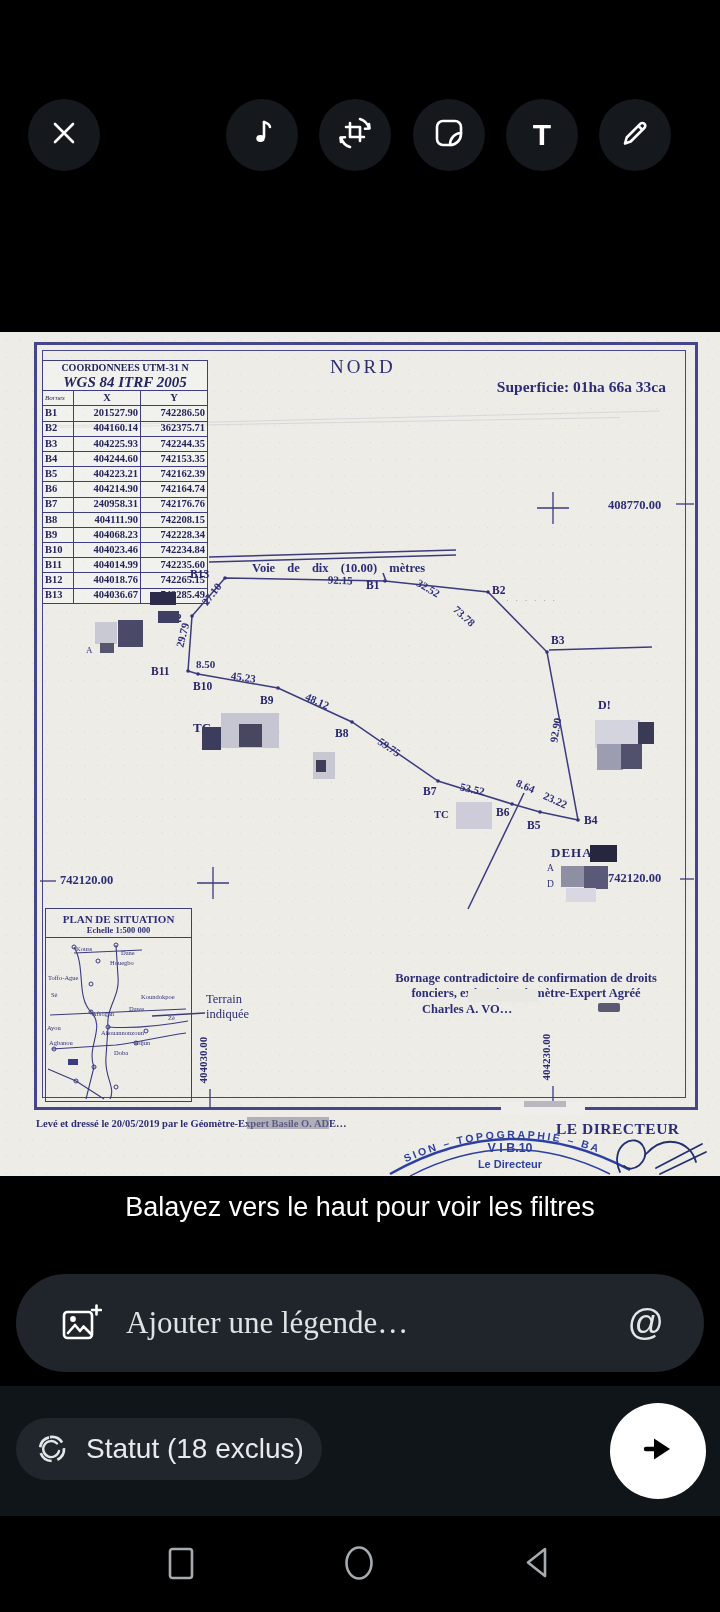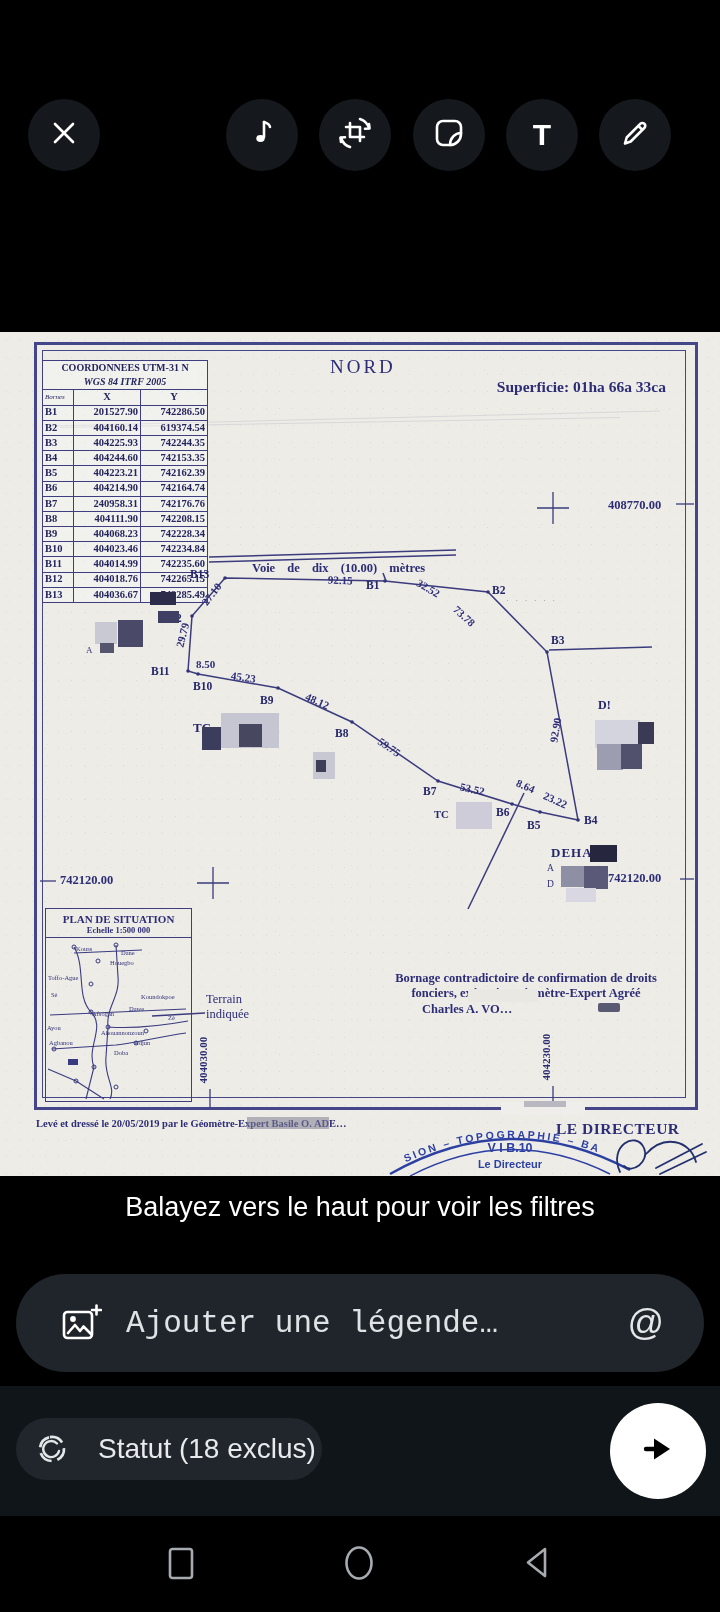--- a/index.html
+++ b/index.html
@@ -15,46 +15,46 @@
   #doc{position:absolute;left:0;top:332px;width:720px;height:844px;background:#edece7;
      overflow:hidden;color:#2d2d77;font-family:"Liberation Serif",serif;
      background-image:radial-gradient(#dddcd5 0.6px,transparent 0.7px),radial-gradient(#e2e1da 0.5px,transparent 0.6px);
      background-size:13px 17px,19px 11px;}
   .b-outer{position:absolute;left:34px;top:10px;width:658px;height:762px;border:3px solid #45458a;}
   .b-inner{position:absolute;left:42px;top:18px;width:642px;height:746px;border:1.4px solid #45458a;}
   #coordtbl{position:absolute;left:42px;top:28px;border-collapse:collapse;background:rgba(255,255,255,.25);}
   #coordtbl td{border:1px solid #3d3d80;font-size:10.5px;font-weight:bold;color:#24245f;
       padding:0 2px;height:14.2px;line-height:1;white-space:nowrap;}
   #coordtbl .tt{text-align:center;font-size:10px;border-bottom:none;}
-  #coordtbl .tt2{text-align:center;font-size:10px;font-style:italic;border-top:none;}
+  #coordtbl .tt2{text-align:center;font-size:15px;font-style:italic;border-top:none;}
   #coordtbl .hborne{font-size:7px;font-style:italic;font-weight:normal;}
   #coordtbl .cx{width:62px;text-align:right;}
   #coordtbl .cb{width:26px;}
   .dist{position:absolute;font-size:11px;font-weight:bold;color:#2e2e7a;white-space:nowrap;
         font-family:"Liberation Serif",serif;}
   .pt{position:absolute;font-size:11.5px;font-weight:bold;color:#26266b;white-space:nowrap;
       font-family:"Liberation Serif",serif;}
   .blk{position:absolute;}
   .tiny-label{position:absolute;font-size:6.5px;color:#33337a;white-space:nowrap;line-height:1;}
   .mini-places span{position:absolute;}
   #plan-box{position:absolute;left:45px;top:576px;width:145px;height:192px;border:1.6px solid #3d3d80;}
   .vlabel{position:absolute;font-size:11px;font-weight:bold;color:#2a2a70;white-space:nowrap;
           font-family:"Liberation Serif",serif;transform:rotate(-90deg);transform-origin:center;}
   .crease{position:absolute;height:1px;background:rgba(110,110,140,.16);}
   
   #hint{position:absolute;left:0;top:1192px;width:720px;text-align:center;color:#fff;font-size:27px;}
   #caption-bar{position:absolute;left:16px;top:1274px;width:688px;height:98px;border-radius:49px;
      background:#1f252a;display:flex;align-items:center;}
   #caption-input{background:transparent;border:none;outline:none;color:#ef4444;font-size:31px;
-     font-family:Liberation Mono, monospace;flex:1;min-width:0;}
+     font-family:Liberation Serif, serif;flex:1;min-width:0;}
   #caption-input::placeholder{color:#dfe3e6;opacity:1;}
   #panel{position:absolute;left:0;top:1386px;width:720px;height:130px;background:#10151a;}
   #status-pill{position:absolute;left:16px;top:32px;width:306px;height:62px;border-radius:31px;
      background:#20262b;display:flex;align-items:center;}
-  #status-pill .lbl{color:#e8eaed;font-size:28px;margin-left:30px;}
+  #status-pill .lbl{color:#e8eaed;font-size:28px;margin-left:18px;}
   #send-fab{position:absolute;left:610px;top:17px;width:96px;height:96px;border-radius:50%;
      background:#fff;display:flex;align-items:center;justify-content:center;}
   #navbar{position:absolute;left:0;top:1516px;width:720px;height:96px;background:#000;}
   .nav-ic svg{stroke:#a6abb0;fill:none;stroke-width:2.6;stroke-linejoin:round;stroke-linecap:round;}
 </style>
 </head>
 <body>
 
 <div class="tool-btn" style="left:28px;">
   <span>
@@ -124,21 +124,21 @@
       <td class="cx" style="text-align:center;">Y</td>
     </tr>
     <tr>
           <td>B1</td>
           <td class="cx">201527.90</td>
           <td class="cx">742286.50</td>
         </tr>
     <tr>
           <td>B2</td>
           <td class="cx">404160.14</td>
-          <td class="cx">619374.54</td>
+          <td class="cx">362375.71</td>
         </tr>
     <tr>
           <td>B3</td>
           <td class="cx">404225.93</td>
           <td class="cx">742244.35</td>
         </tr>
     <tr>
           <td>B4</td>
           <td class="cx">404244.60</td>
           <td class="cx">742153.35</td>

